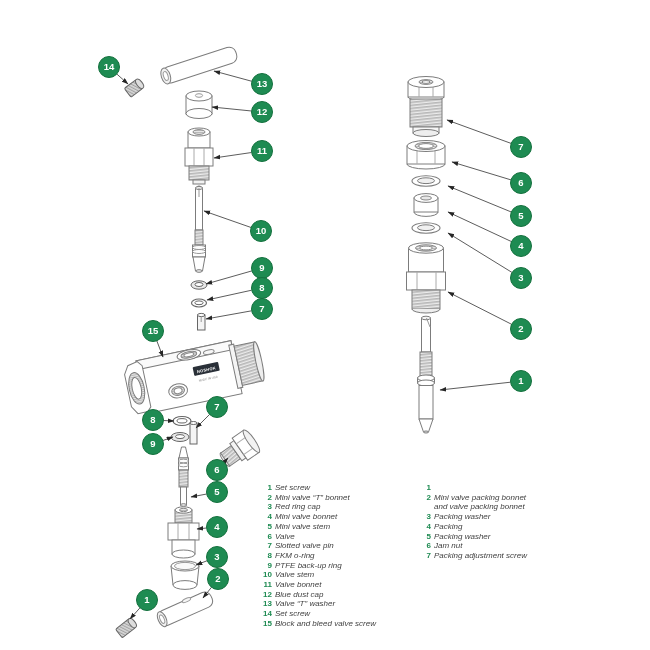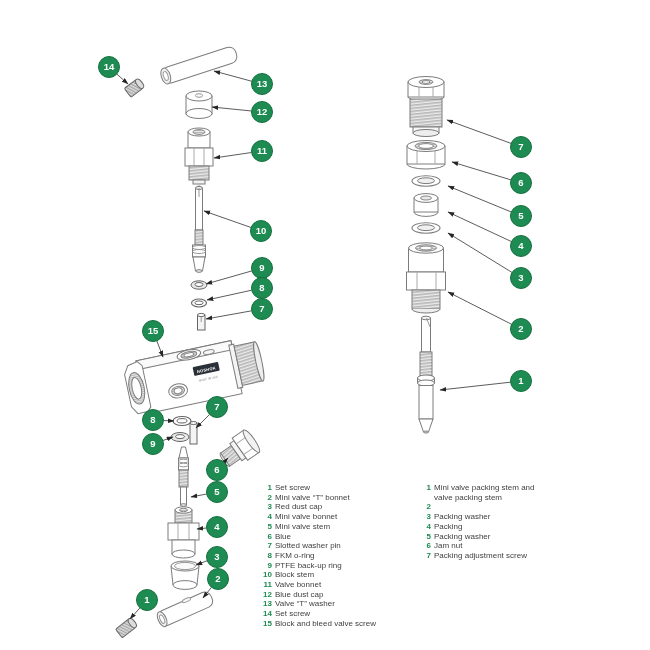--- a/index.html
+++ b/index.html
@@ -2,21 +2,21 @@
 <html><head>
 <meta charset="utf-8">
 <style>
   html,body{margin:0;padding:0;background:#fff;}
   .stage{position:relative;width:650px;height:650px;background:#ffffff;overflow:hidden;
          font-family:"Liberation Sans", sans-serif;}
   svg{position:absolute;left:0;top:0;}
   .legend{position:absolute;font-size:8px;line-height:9.7px;color:#3f3f3f;}
   .legend .row{display:flex;}
   .legend .num{flex:0 0 14px;text-align:right;color:#1e8b52;font-weight:bold;padding-right:3px;}
-  .legend .txt{flex:1;white-space:pre-line;}
+  .legend .txt{flex:1;white-space:pre-line;font-style:italic;}
   #legend-left{left:256px;top:483px;width:176px;}
   #legend-left .num{flex-basis:16px;}
   #legend-right{left:417px;top:483px;width:160px;}
 </style>
 </head>
 <body>
 
 <div class="stage">
 
 <svg width="650" height="650" viewBox="0 0 650 650">
@@ -390,49 +390,49 @@
       <div class="row">
         <span class="num">1</span>
         <span class="txt">Set screw</span>
       </div>
       <div class="row">
         <span class="num">2</span>
         <span class="txt">Mini valve “T” bonnet</span>
       </div>
       <div class="row">
         <span class="num">3</span>
-        <span class="txt">Red dust cap</span>
+        <span class="txt">Red ring cap</span>
       </div>
       <div class="row">
         <span class="num">4</span>
         <span class="txt">Mini valve bonnet</span>
       </div>
       <div class="row">
         <span class="num">5</span>
         <span class="txt">Mini valve stem</span>
       </div>
       <div class="row">
         <span class="num">6</span>
-        <span class="txt">Blue</span>
+        <span class="txt">Valve</span>
       </div>
       <div class="row">
         <span class="num">7</span>
-        <span class="txt">Slotted washer pin</span>
+        <span class="txt">Slotted valve pin</span>
       </div>
       <div class="row">
         <span class="num">8</span>
         <span class="txt">FKM o-ring</span>
       </div>
       <div class="row">
         <span class="num">9</span>
         <span class="txt">PTFE back-up ring</span>
       </div>
       <div class="row">
         <span class="num">10</span>
-        <span class="txt">Block stem</span>
+        <span class="txt">Valve stem</span>
       </div>
       <div class="row">
         <span class="num">11</span>
         <span class="txt">Valve bonnet</span>
       </div>
       <div class="row">
         <span class="num">12</span>
         <span class="txt">Blue dust cap</span>
       </div>
       <div class="row">
@@ -444,25 +444,25 @@
         <span class="txt">Set screw</span>
       </div>
       <div class="row">
         <span class="num">15</span>
         <span class="txt">Block and bleed valve screw</span>
       </div>
     </div>
 <div id="legend-right" class="legend">
       <div class="row">
         <span class="num">1</span>
-        <span class="txt">Mini valve packing stem and
-valve packing stem</span>
       </div>
       <div class="row">
         <span class="num">2</span>
+        <span class="txt">Mini valve packing bonnet
+and valve packing bonnet</span>
       </div>
       <div class="row">
         <span class="num">3</span>
         <span class="txt">Packing washer</span>
       </div>
       <div class="row">
         <span class="num">4</span>
         <span class="txt">Packing</span>
       </div>
       <div class="row">

